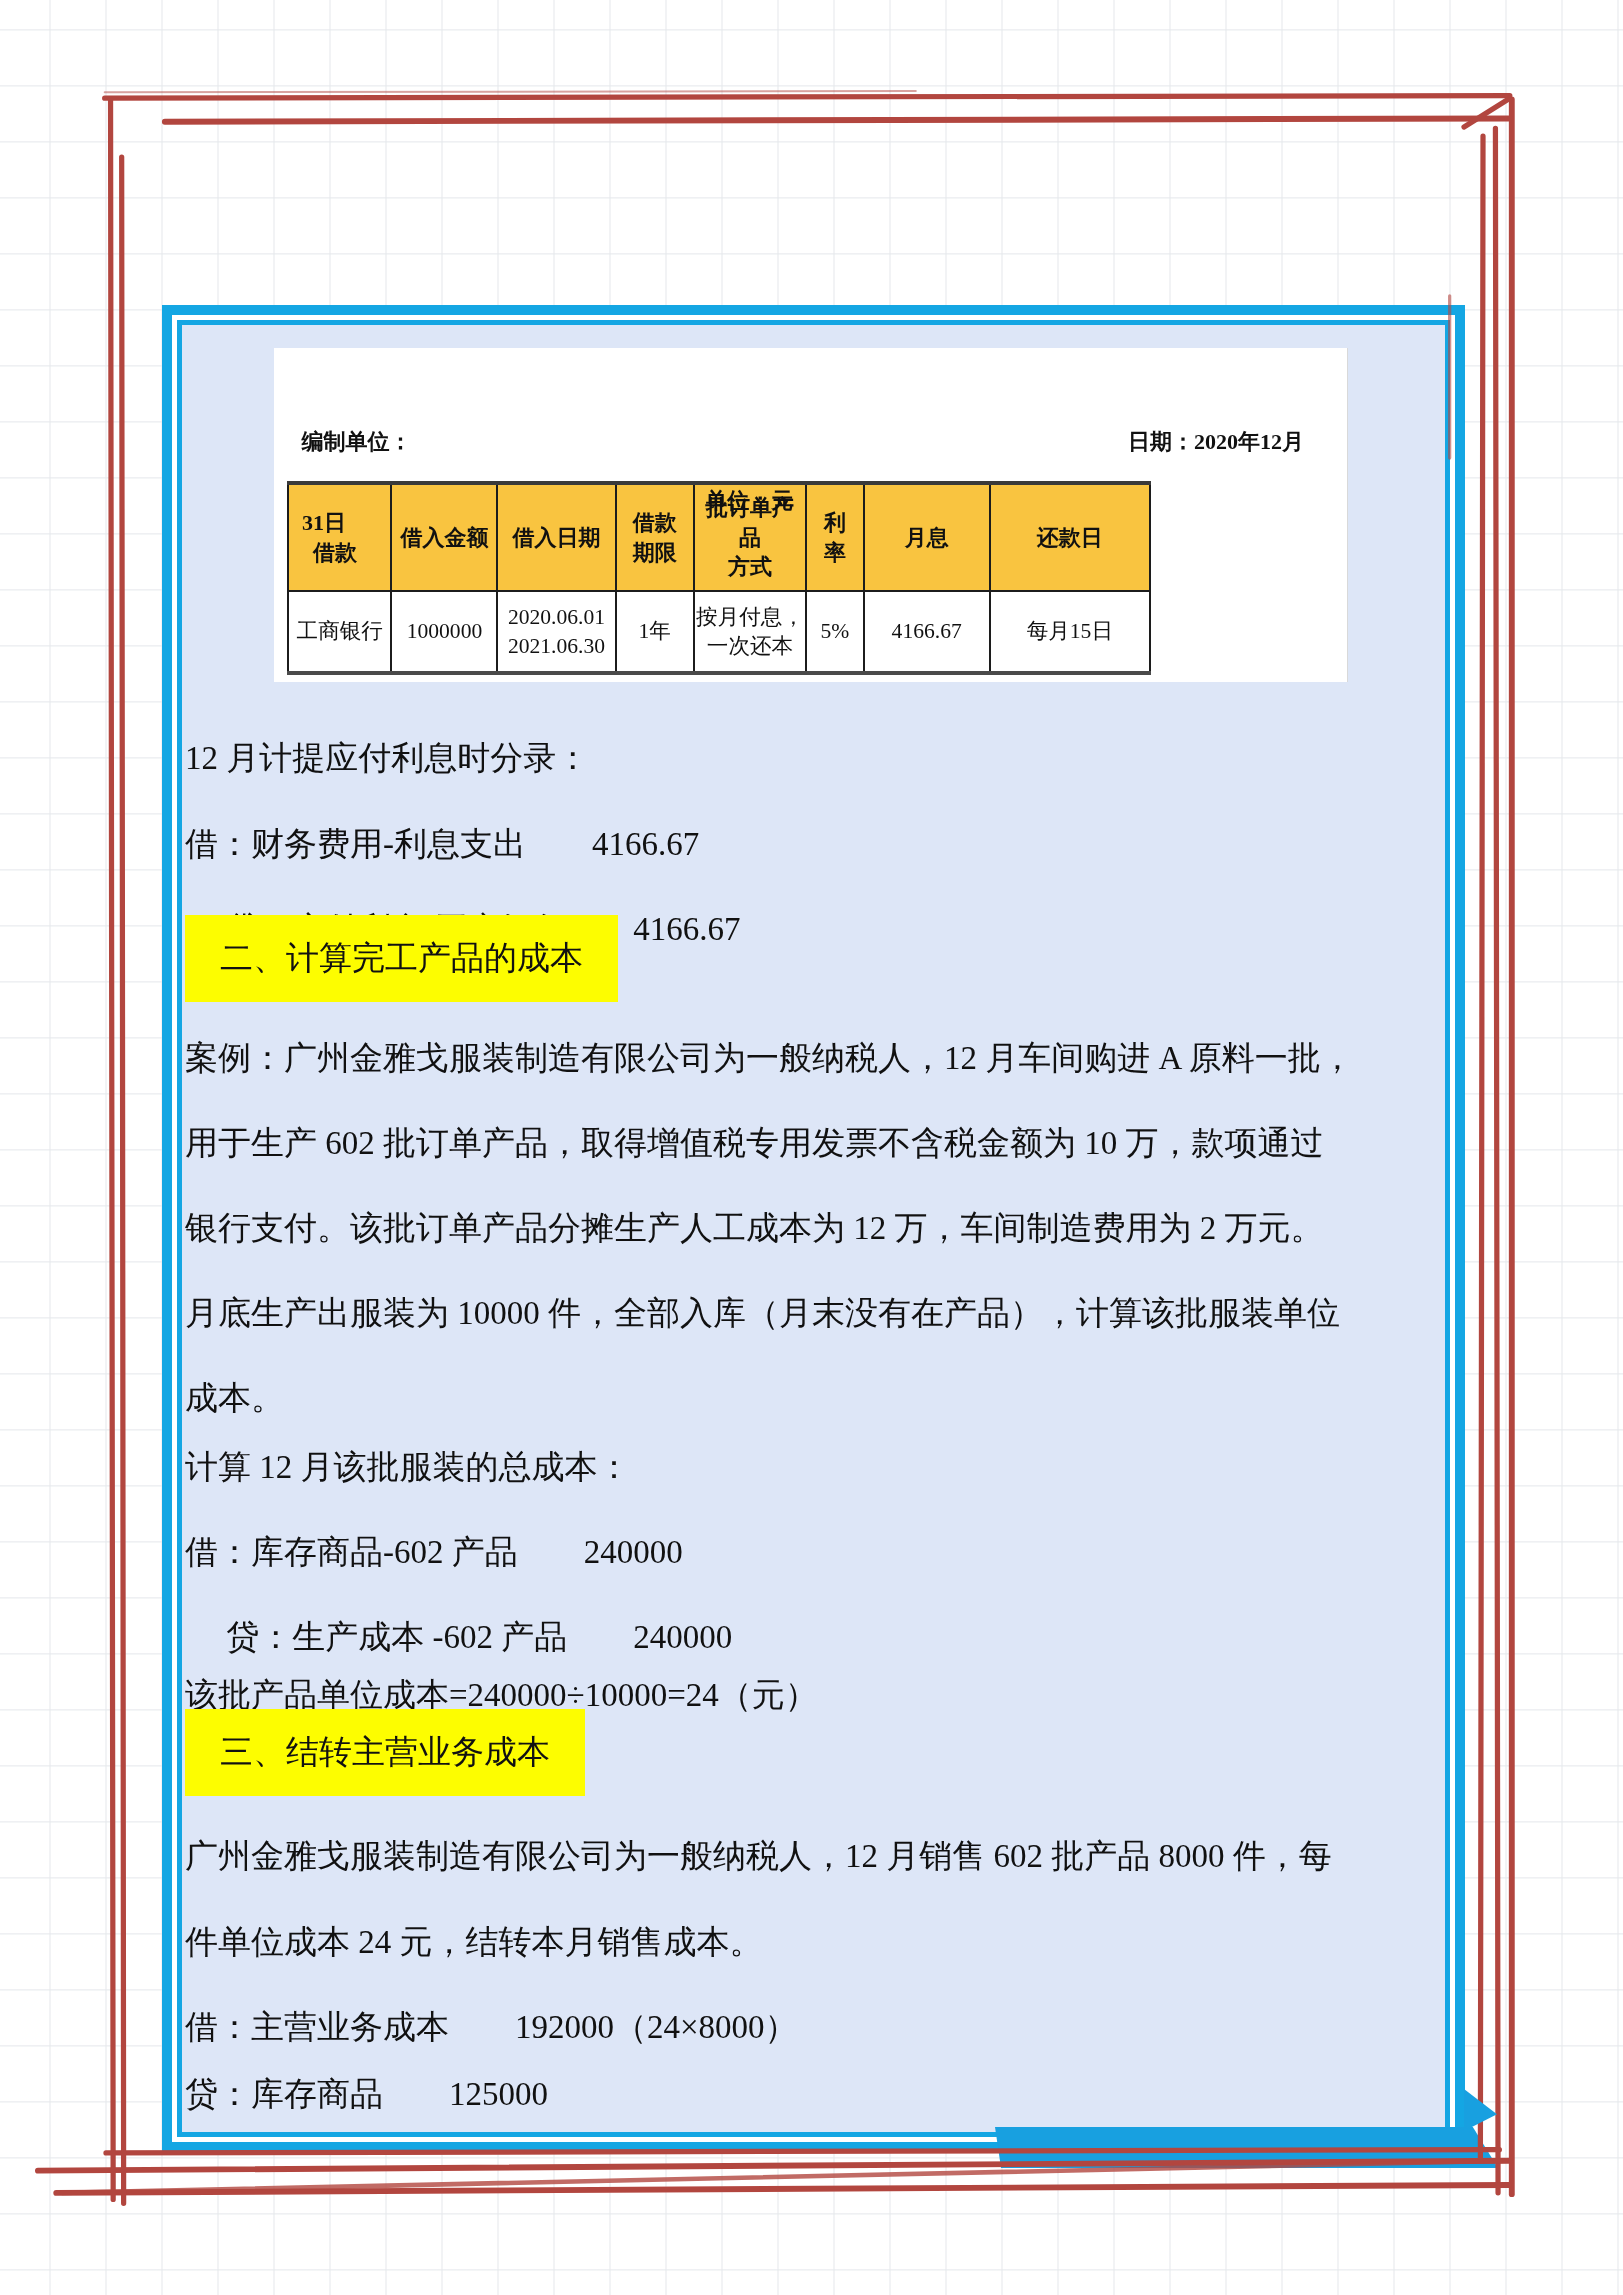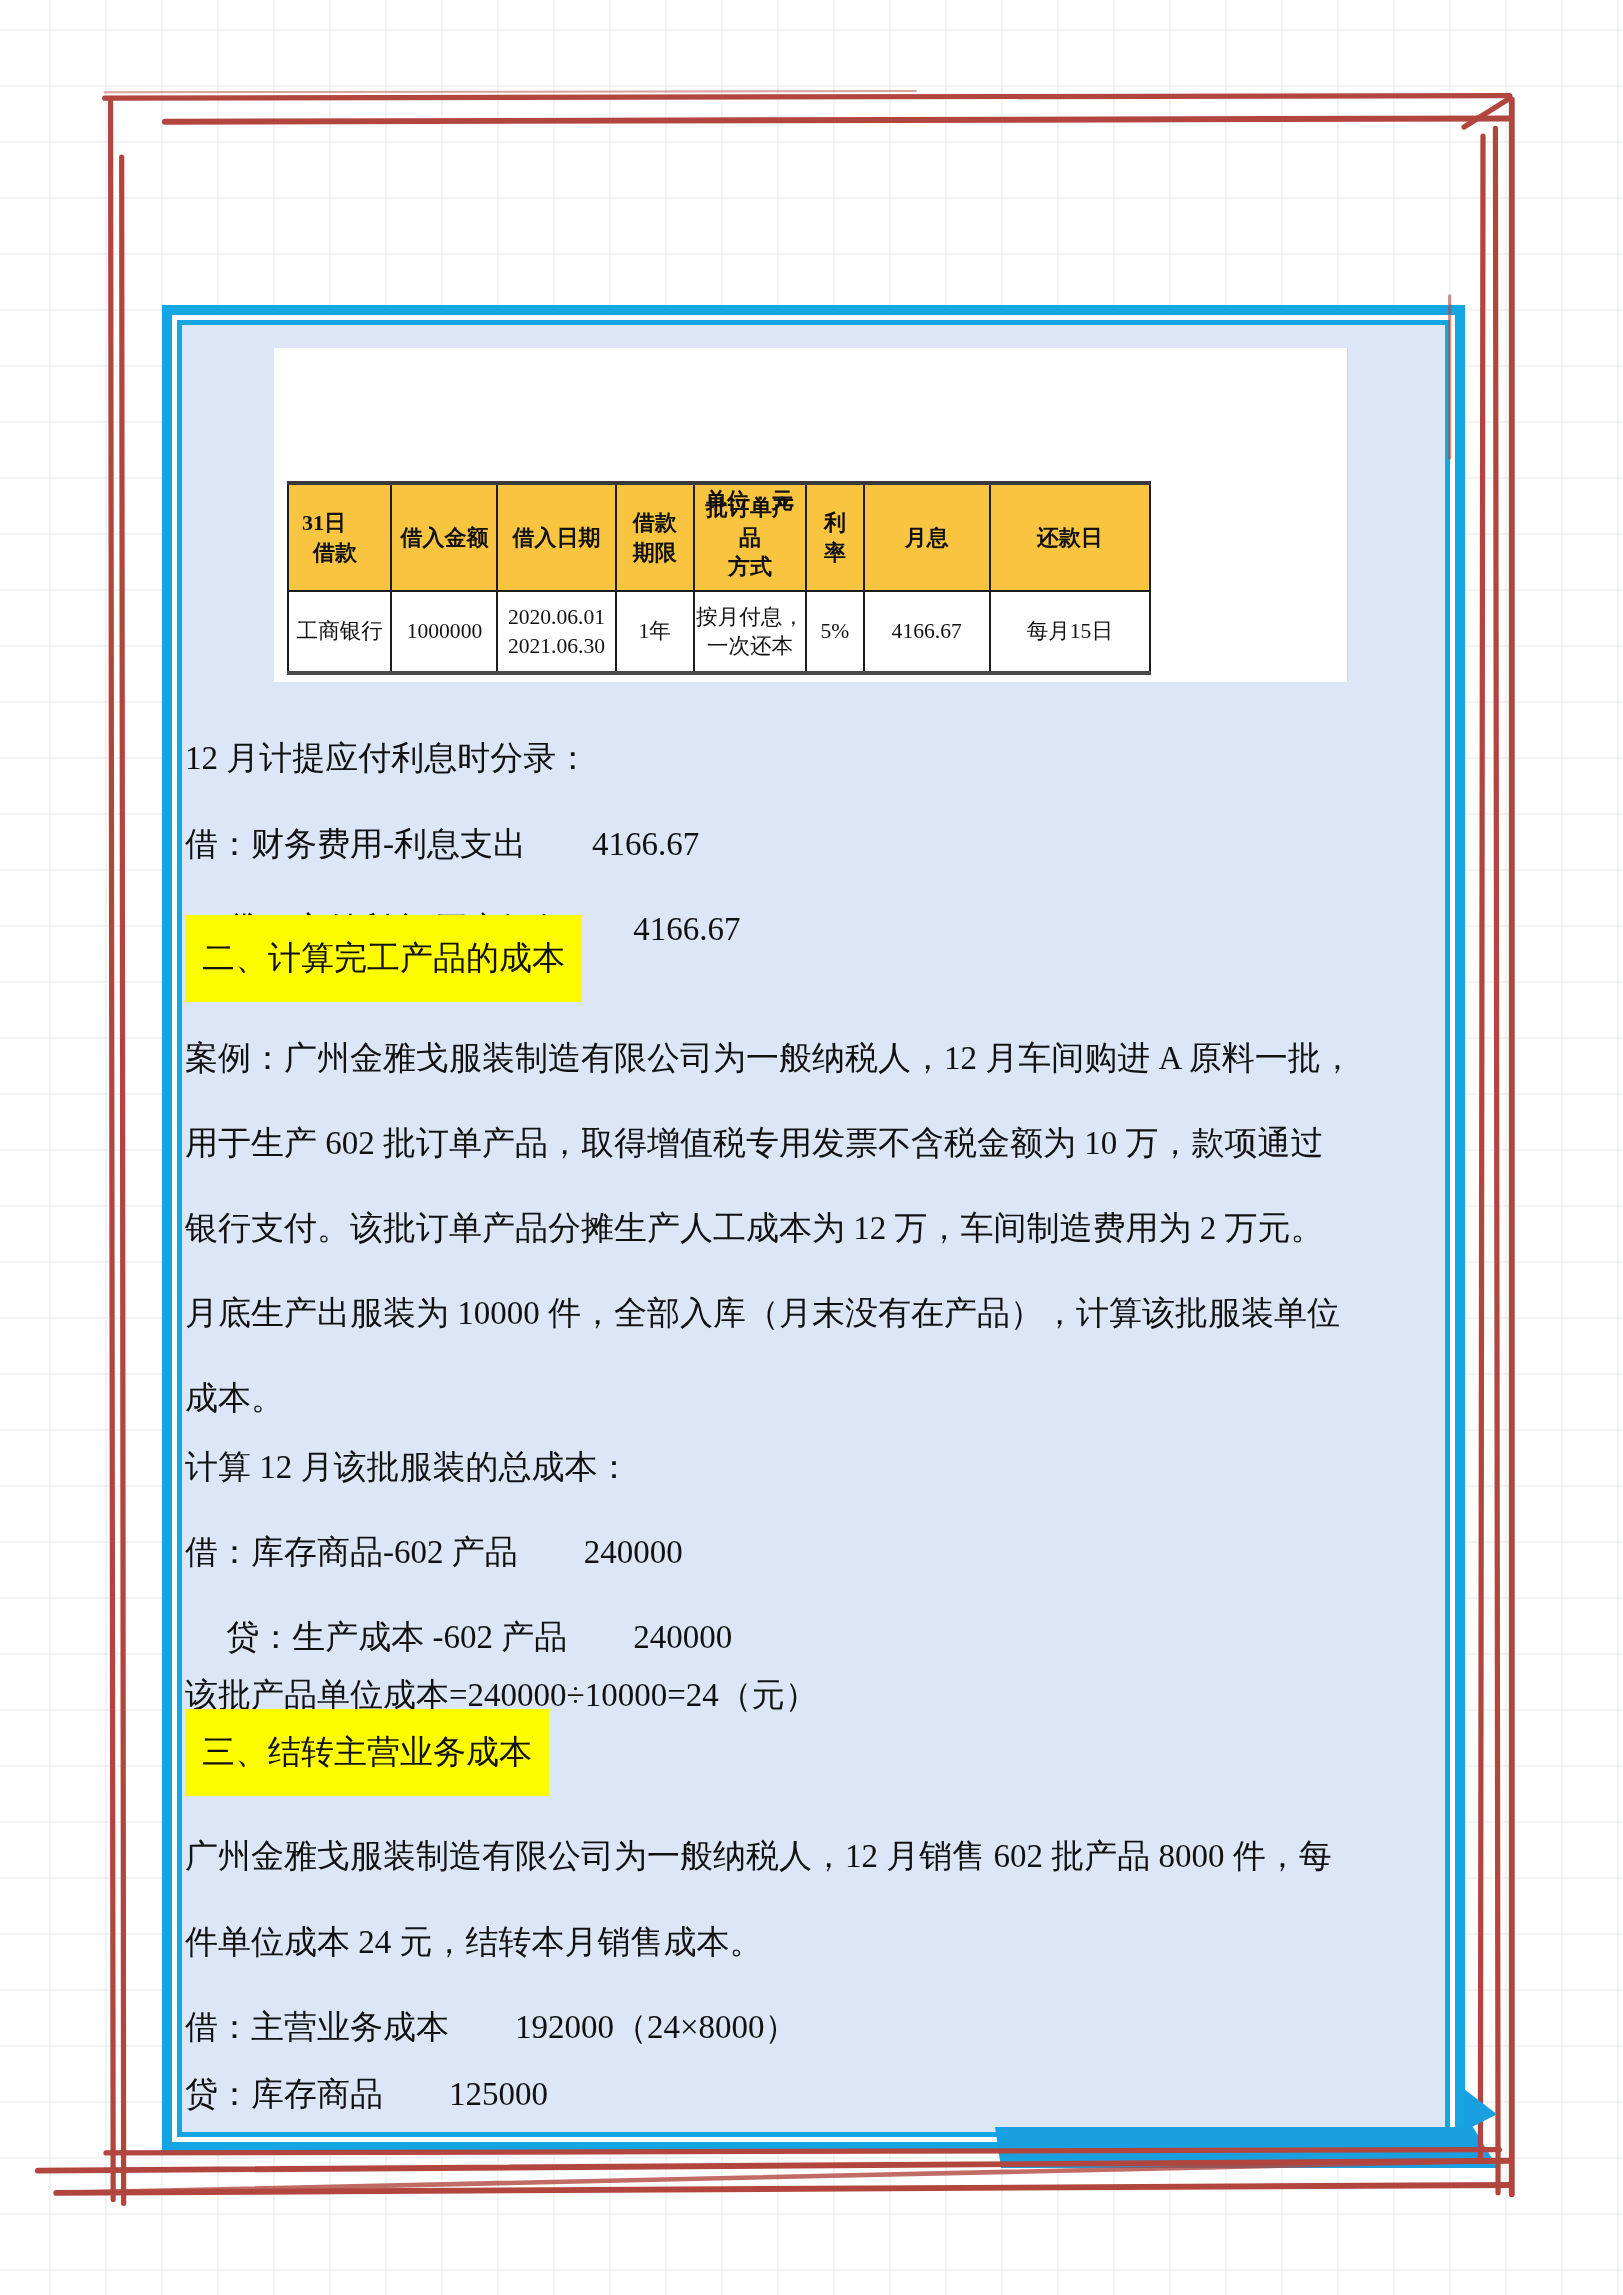--- a/index.html
+++ b/index.html
@@ -50,21 +50,21 @@
   th{background:var(--yellow);font-weight:700;font-size:22px;height:103px;
     white-space:pre-line;line-height:1.35;}
   th.c0{white-space:pre;text-align:left;padding-left:13px;}
   td{height:77px;font-size:21.6px;white-space:pre-line;line-height:1.3;background:#fff;}
   .unit{position:absolute;left:47%;width:13%;top:5.2px;text-align:center;
     font-size:22px;font-weight:700;z-index:3;color:#101010;}
   
   .body{position:absolute;left:185px;top:0;width:1269px;z-index:2;}
   .line{position:absolute;left:0;height:42px;display:flex;align-items:center;
     font-size:33px;white-space:pre;}
-  .hl{background:var(--hl);padding:21px 17px;}
+  .hl{background:var(--hl);padding:21px 35px;}
   
   .ribbon{position:absolute;left:995px;top:2127px;width:503px;height:41px;
     background:var(--blue2);clip-path:polygon(0 0,95% 0,100% 100%,1.2% 100%);z-index:4;}
   .fold{position:absolute;left:1464px;top:2089px;width:33px;height:42px;
     background:var(--blue2);clip-path:polygon(0 0,100% 60%,0 100%);z-index:6;}
   .border-red{position:absolute;left:0;top:0;z-index:5;pointer-events:none;}
   .rstroke{stroke:var(--red);fill:none;stroke-linecap:round;}
 </style>
 </head>
 <body>
@@ -74,20 +74,24 @@
 
   <div class="panel">
     <div class="p2">
         <div class="p3">
           <div class="p4"></div>
         </div>
       </div>
   </div>
 
   <div class="card">
+    <div class="meta">
+      <span>编制单位：</span>
+      <span>日期：2020年12月</span>
+    </div>
     <div class="tbl-wrap">
       <div class="unit">单位：元</div>
       <table>
         <colgroup id="cols">
             <col style="width: 12%;">
             <col style="width: 12.3%;">
             <col style="width: 13.7%;">
             <col style="width: 9.1%;">
             <col style="width: 13%;">
             <col style="width: 6.7%;">

